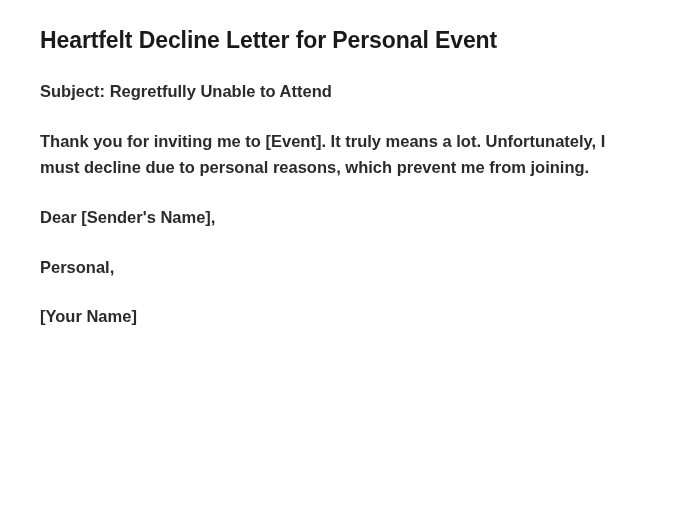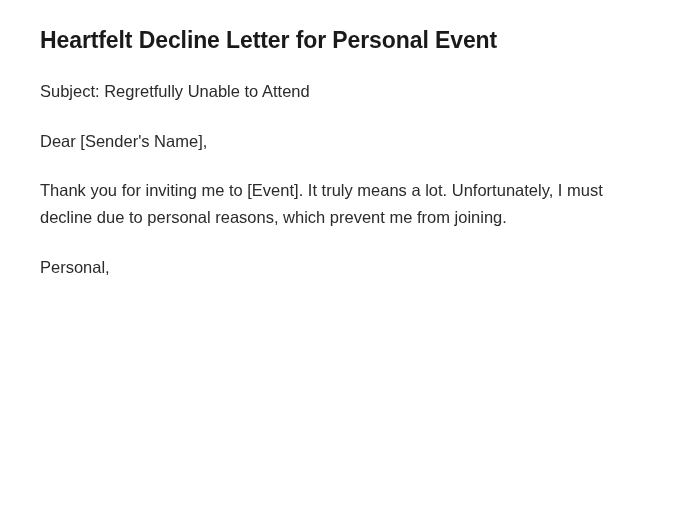--- a/index.html
+++ b/index.html
@@ -27,24 +27,26 @@
     color: #1a1a1a;
     margin: 0 0 22px 0;
     letter-spacing: -0.1px;
   }
   .para {
     font-size: 16.5px;
     line-height: 1.62;
     color: #2b2b2b;
     margin: 0 0 23px 0;
     max-width: 600px;
+    font-weight: bold;
   }
 </style>
 </head>
 <body>
 
 <div class="page">
   <h1 class="doc-title">Heartfelt Decline Letter for Personal Event</h1>
   <p class="para">Subject: Regretfully Unable to Attend</p>
+  <p class="para">Thank you for inviting me to [Event]. It truly means a lot. Unfortunately, I must decline due to personal reasons, which prevent me from joining.</p>
   <p class="para">Dear [Sender's Name],</p>
-  <p class="para">Thank you for inviting me to [Event]. It truly means a lot. Unfortunately, I must decline due to personal reasons, which prevent me from joining.</p>
   <p class="para">Personal,</p>
+  <p class="para">[Your Name]</p>
 </div>
 
 </body></html>

